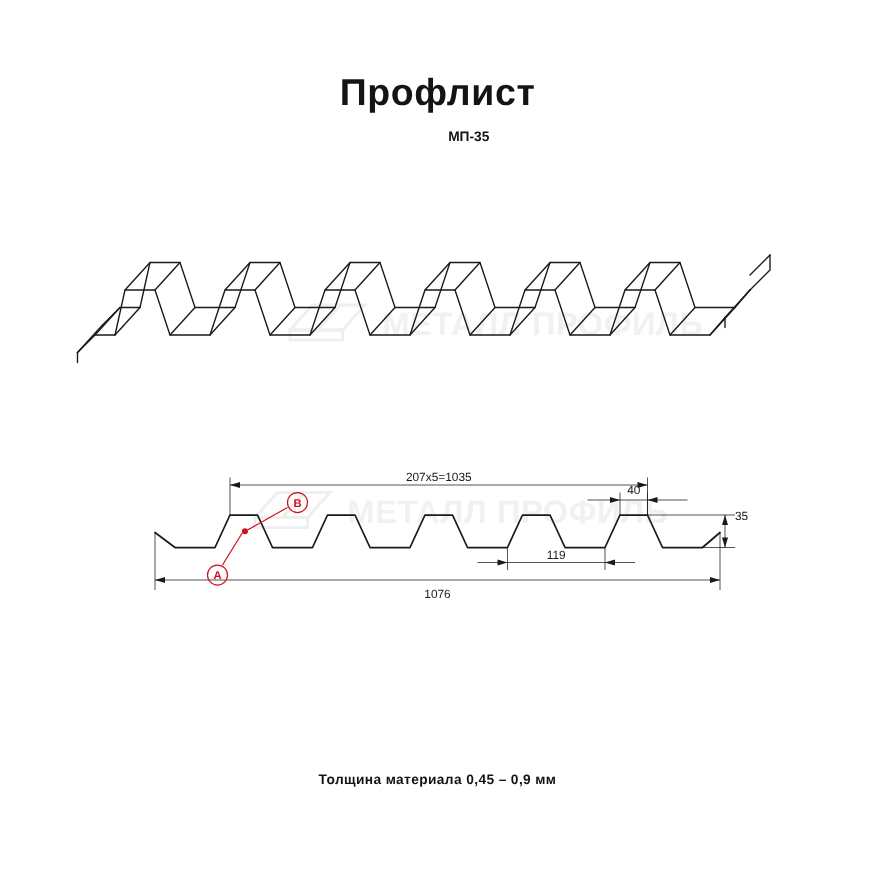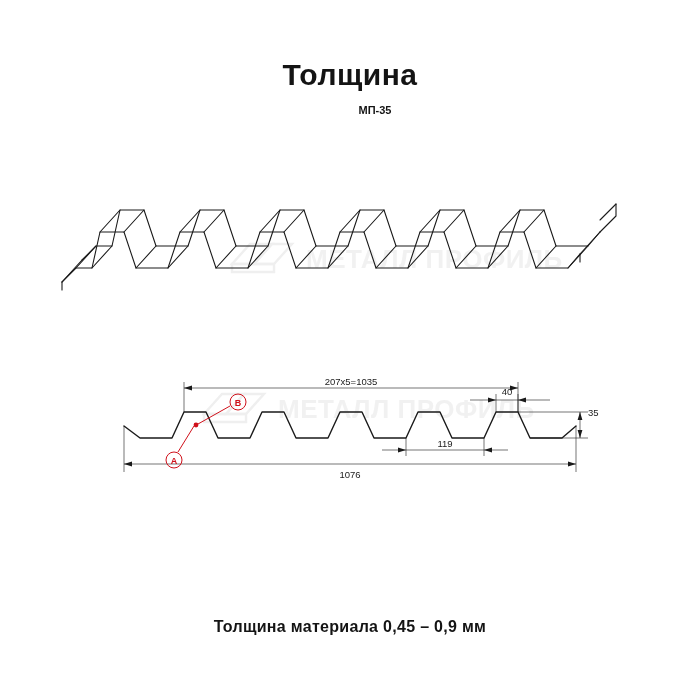--- a/index.html
+++ b/index.html
@@ -41,21 +41,21 @@
     font-weight: bold;
     color: #141414;
     padding-left: 25px;
   }
   .footer-note {
     position: absolute;
     top: 618px;
     left: 0;
     width: 700px;
     text-align: center;
-    font-size: 16px;
+    font-size: 11px;
     font-weight: bold;
     letter-spacing: 0.3px;
     color: #141414;
   }
   .iso-wrap {
     position: absolute;
     top: 160px;
     left: 60px;
     width: 580px;
     height: 160px;
@@ -85,21 +85,21 @@
     font-size: 9px;
     fill: #d0111b;
     font-weight: bold;
   }
 </style>
 </head>
 <body>
 
 <div class="page">
 
-  <div class="title">Толщина</div>
+  <div class="title">Профлист</div>
   <div class="subtitle">МП-35</div>
 
   <div class="wm wm1">
     <svg width="300" height="70" viewBox="0 0 300 70">
       <g opacity="0.55" fill="#e2e2e2" stroke="#e2e2e2">
         <g transform="translate(0,16)">
           <path d="M4 26 L22 6 L44 6 L26 26 Z" fill="none" stroke="#e2e2e2" stroke-width="2.4"></path>
           <path d="M26 26 L44 6 L64 6 L46 26 Z" fill="none" stroke="#e2e2e2" stroke-width="2.4"></path>
           <path d="M4 26 L4 34 L46 34 L46 26 Z" fill="none" stroke="#e2e2e2" stroke-width="2.4"></path>
         </g>

